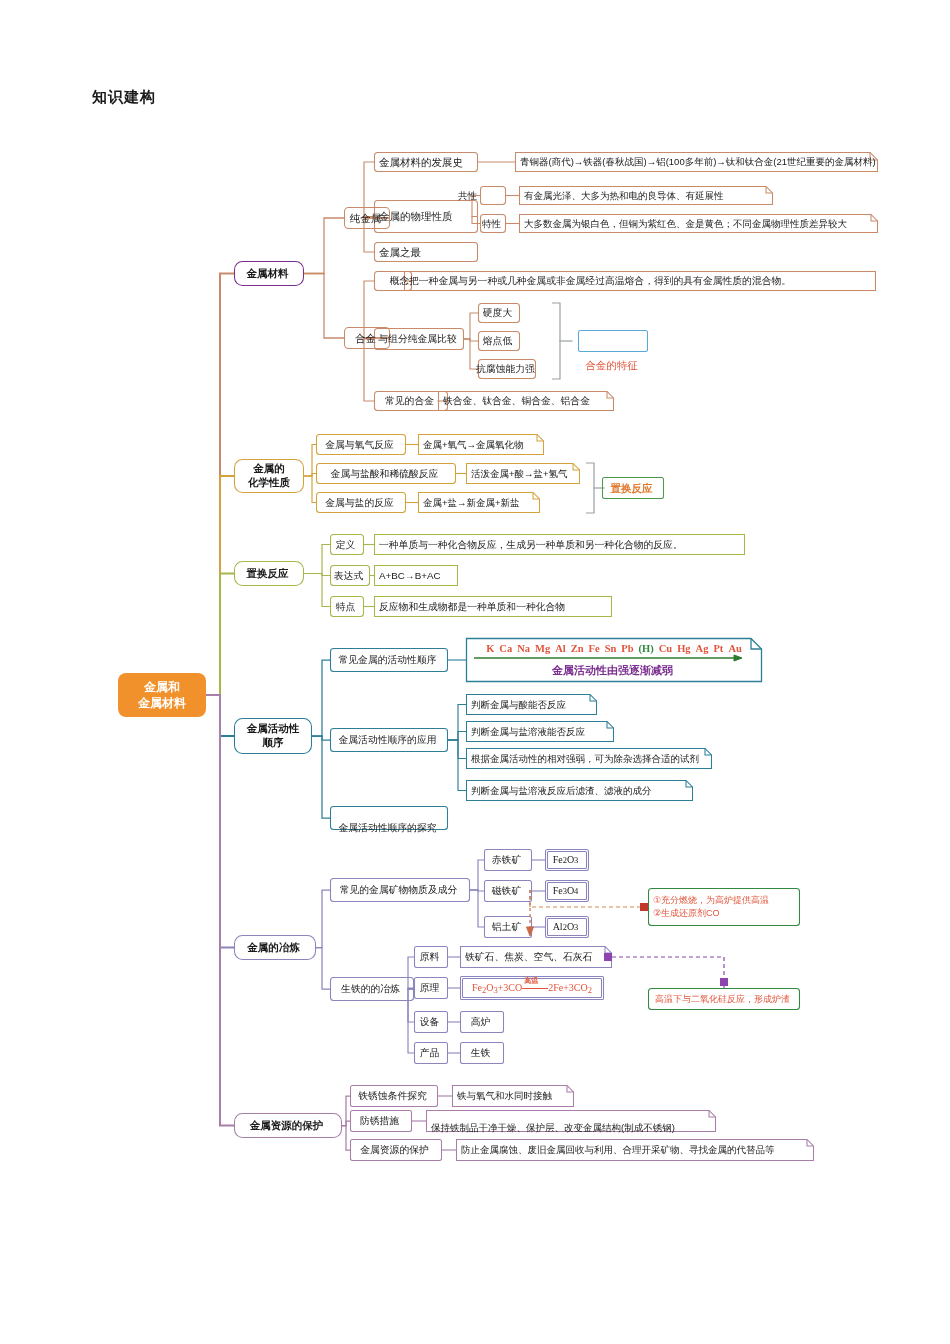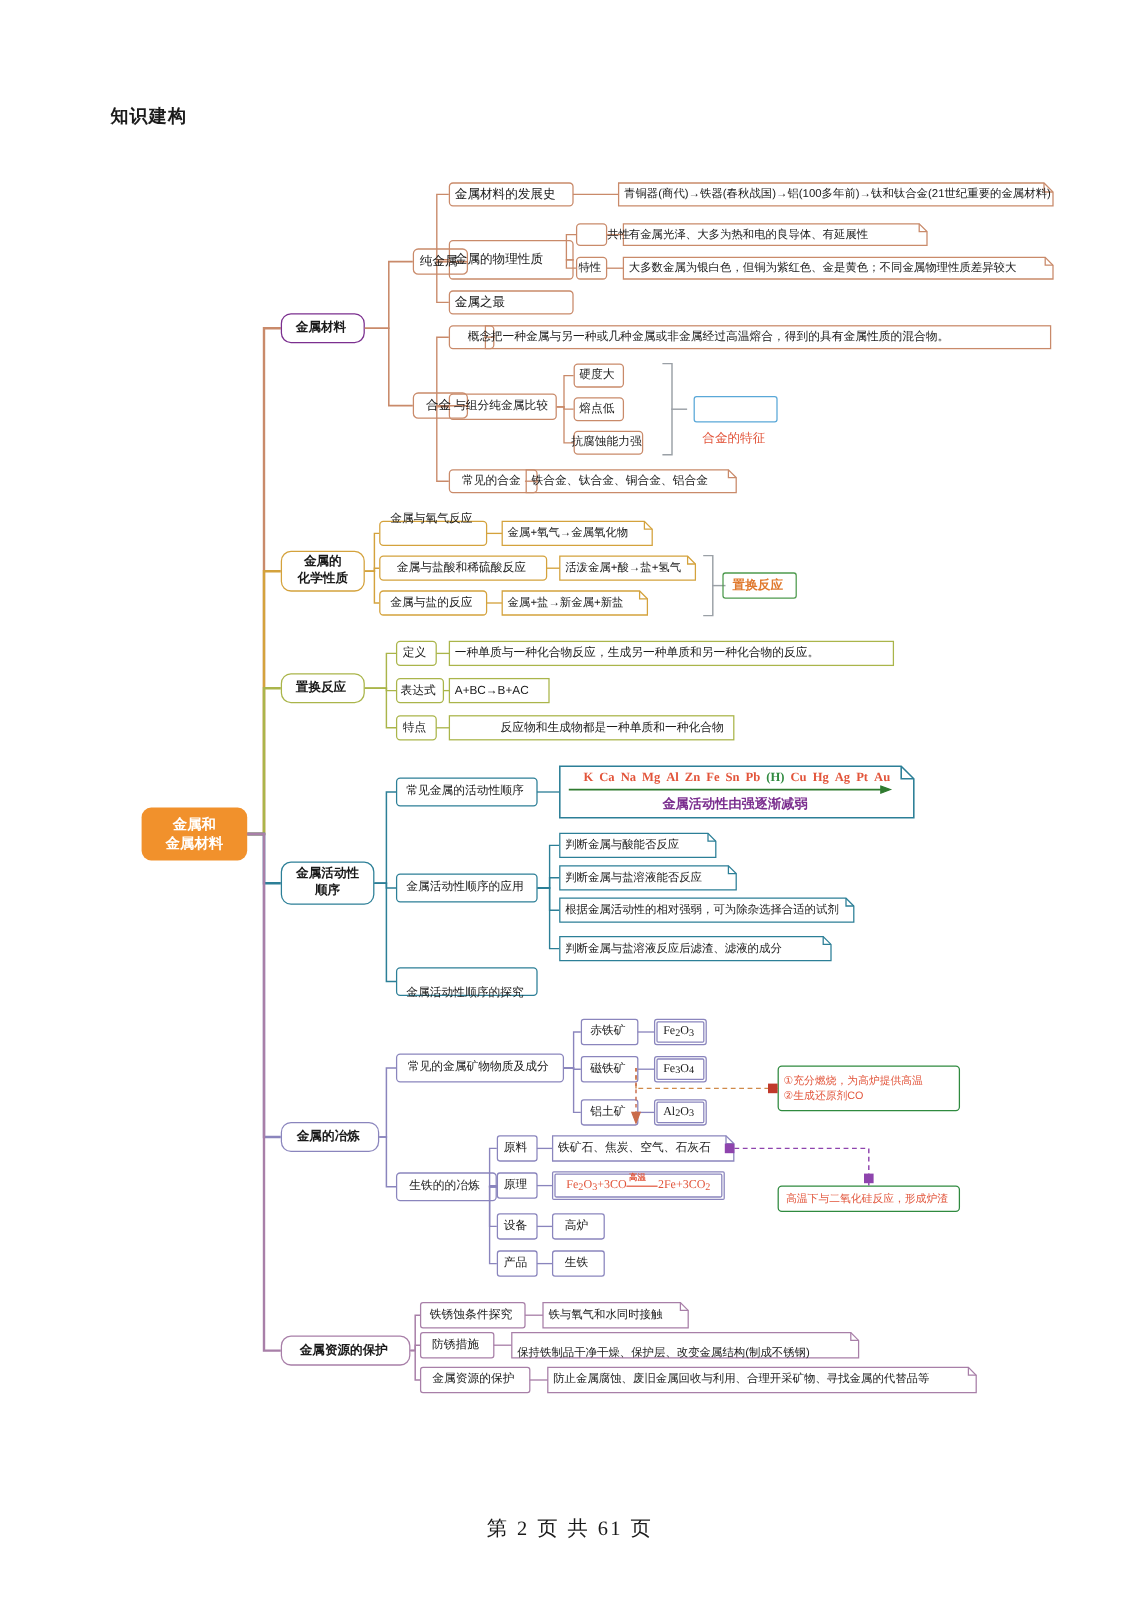--- a/index.html
+++ b/index.html
@@ -10,21 +10,20 @@
   .page-title{left:92px;top:88px;font-size:15px;font-weight:bold;letter-spacing:1px;}
   .footer{position:absolute;left:0;top:1262px;width:950px;text-align:center;font-size:17px;font-family:"Liberation Serif","DejaVu Serif",serif;letter-spacing:2px;}
 
   .sub{font-size:8.5px;vertical-align:-2px;}
 </style>
 </head>
 <body>
 
 <div id="canvas">
   <div class="t page-title">知识建构</div>
-  <div class="footer">第 2 页 共 61 页</div>
   <svg id="lines" width="950" height="1344" style="position:absolute;left:0;top:0;pointer-events:none;">
       <path d="M206 695 H220 V273.5 H234" fill="none" stroke="#c98a6a" stroke-width="2"></path>
       <rect x="234.5" y="261.5" width="69" height="24" rx="8" ry="8" fill="none" stroke="#7b2f8f" stroke-width="1.05"></rect>
       <path d="M206 695 H220 V476 H234" fill="none" stroke="#d4a23c" stroke-width="2"></path>
       <rect x="234.5" y="459.5" width="69" height="33" rx="8" ry="8" fill="none" stroke="#d4a23c" stroke-width="1.05"></rect>
       <path d="M206 695 H220 V573.5 H234" fill="none" stroke="#aab54a" stroke-width="2"></path>
       <rect x="234.5" y="561.5" width="69" height="24" rx="8" ry="8" fill="none" stroke="#aab54a" stroke-width="1.05"></rect>
       <path d="M206 695 H220 V736 H234" fill="none" stroke="#2c7f97" stroke-width="2"></path>
       <rect x="234.5" y="718.5" width="77" height="35" rx="8" ry="8" fill="none" stroke="#2c7f97" stroke-width="1.05"></rect>
       <path d="M206 695 H220 V947.5 H234" fill="none" stroke="#8a85bd" stroke-width="2"></path>
@@ -207,46 +206,46 @@
         <div>顺序</div>
       </div>
       <div class="t" style="left: 234px; top: 935px; width: 82px; height: 25px; display: flex; align-items: center; justify-content: center; font-size: 10.5px; line-height: 1.2; padding-left: 0px; padding-right: 3px; box-sizing: border-box; white-space: nowrap; font-weight: bold;">金属的冶炼</div>
       <div class="t" style="left: 234px; top: 1113px; width: 108px; height: 25px; display: flex; align-items: center; justify-content: center; font-size: 10.5px; line-height: 1.2; padding-left: 0px; padding-right: 3px; box-sizing: border-box; white-space: nowrap; font-weight: bold;">金属资源的保护</div>
       <div class="t" style="left: 344px; top: 207px; width: 46px; height: 22px; display: flex; align-items: center; justify-content: center; font-size: 10.5px; line-height: 1.2; padding-left: 0px; padding-right: 3px; box-sizing: border-box; white-space: nowrap;">纯金属</div>
       <div class="t" style="left: 344px; top: 327px; width: 46px; height: 22px; display: flex; align-items: center; justify-content: center; font-size: 10.5px; line-height: 1.2; padding-left: 0px; padding-right: 3px; box-sizing: border-box; white-space: nowrap;">合金</div>
       <div class="t" style="left: 374px; top: 152px; width: 104px; height: 20px; display: flex; align-items: center; justify-content: flex-start; font-size: 10.5px; line-height: 1.2; padding-left: 5px; padding-right: 3px; box-sizing: border-box; white-space: nowrap;">金属材料的发展史</div>
       <div class="t" style="left: 374px; top: 200px; width: 104px; height: 33px; display: flex; align-items: center; justify-content: flex-start; font-size: 10.5px; line-height: 1.2; padding-left: 5px; padding-right: 3px; box-sizing: border-box; white-space: nowrap;">金属的物理性质</div>
       <div class="t" style="left: 374px; top: 242px; width: 104px; height: 20px; display: flex; align-items: center; justify-content: flex-start; font-size: 10.5px; line-height: 1.2; padding-left: 5px; padding-right: 3px; box-sizing: border-box; white-space: nowrap;">金属之最</div>
       <div class="t" style="left: 515px; top: 152px; width: 363px; height: 20px; display: flex; align-items: center; justify-content: flex-start; font-size: 9.5px; line-height: 1.2; padding-left: 5px; padding-right: 3px; box-sizing: border-box; white-space: nowrap;">青铜器(商代)→铁器(春秋战国)→铝(100多年前)→钛和钛合金(21世纪重要的金属材料)</div>
-      <div class="t" style="left: 504px; top: 186px; width: 26px; height: 19px; display: flex; align-items: center; justify-content: center; font-size: 9.5px; line-height: 1.2; padding-left: 0px; padding-right: 3px; box-sizing: border-box; white-space: nowrap;">共性</div>
+      <div class="t" style="left: 456px; top: 186px; width: 26px; height: 19px; display: flex; align-items: center; justify-content: center; font-size: 9.5px; line-height: 1.2; padding-left: 0px; padding-right: 3px; box-sizing: border-box; white-space: nowrap;">共性</div>
       <div class="t" style="left: 480px; top: 214px; width: 26px; height: 19px; display: flex; align-items: center; justify-content: center; font-size: 9.5px; line-height: 1.2; padding-left: 0px; padding-right: 3px; box-sizing: border-box; white-space: nowrap;">特性</div>
       <div class="t" style="left: 519px; top: 186px; width: 254px; height: 19px; display: flex; align-items: center; justify-content: flex-start; font-size: 9.5px; line-height: 1.2; padding-left: 5px; padding-right: 3px; box-sizing: border-box; white-space: nowrap;">有金属光泽、大多为热和电的良导体、有延展性</div>
       <div class="t" style="left: 519px; top: 214px; width: 359px; height: 19px; display: flex; align-items: center; justify-content: flex-start; font-size: 9.5px; line-height: 1.2; padding-left: 5px; padding-right: 3px; box-sizing: border-box; white-space: nowrap;">大多数金属为银白色，但铜为紫红色、金是黄色；不同金属物理性质差异较大</div>
       <div class="t" style="left: 374px; top: 271px; width: 38px; height: 20px; display: flex; align-items: center; justify-content: center; font-size: 9.8px; line-height: 1.2; padding-left: 16px; padding-right: 3px; box-sizing: border-box; white-space: nowrap;">概念</div>
       <div class="t" style="left: 374px; top: 328px; width: 90px; height: 22px; display: flex; align-items: center; justify-content: center; font-size: 9.8px; line-height: 1.2; padding-left: 0px; padding-right: 3px; box-sizing: border-box; white-space: nowrap;">与组分纯金属比较</div>
       <div class="t" style="left: 374px; top: 391px; width: 74px; height: 20px; display: flex; align-items: center; justify-content: center; font-size: 9.8px; line-height: 1.2; padding-left: 0px; padding-right: 3px; box-sizing: border-box; white-space: nowrap;">常见的合金</div>
       <div class="t" style="left: 404px; top: 271px; width: 472px; height: 20px; display: flex; align-items: center; justify-content: flex-start; font-size: 9.8px; line-height: 1.2; padding-left: 5px; padding-right: 3px; box-sizing: border-box; white-space: nowrap;">把一种金属与另一种或几种金属或非金属经过高温熔合，得到的具有金属性质的混合物。</div>
       <div class="t" style="left: 478px; top: 303px; width: 42px; height: 20px; display: flex; align-items: center; justify-content: center; font-size: 9.8px; line-height: 1.2; padding-left: 0px; padding-right: 3px; box-sizing: border-box; white-space: nowrap;">硬度大</div>
       <div class="t" style="left: 478px; top: 331px; width: 42px; height: 20px; display: flex; align-items: center; justify-content: center; font-size: 9.8px; line-height: 1.2; padding-left: 0px; padding-right: 3px; box-sizing: border-box; white-space: nowrap;">熔点低</div>
       <div class="t" style="left: 478px; top: 359px; width: 58px; height: 20px; display: flex; align-items: center; justify-content: center; font-size: 9.8px; line-height: 1.2; padding-left: 0px; padding-right: 3px; box-sizing: border-box; white-space: nowrap;">抗腐蚀能力强</div>
       <div class="t" style="left: 578px; top: 330px; width: 70px; height: 22px; display: flex; align-items: center; justify-content: center; font-size: 10.5px; line-height: 1.2; padding-left: 0px; padding-right: 3px; box-sizing: border-box; white-space: nowrap; color: rgb(226, 85, 59); margin-top: 24px;">合金的特征</div>
       <div class="t" style="left: 438px; top: 391px; width: 176px; height: 20px; display: flex; align-items: center; justify-content: flex-start; font-size: 9.8px; line-height: 1.2; padding-left: 5px; padding-right: 3px; box-sizing: border-box; white-space: nowrap;">铁合金、钛合金、铜合金、铝合金</div>
-      <div class="t" style="left: 316px; top: 422px; width: 90px; height: 21px; display: flex; align-items: center; justify-content: center; font-size: 9.8px; line-height: 1.2; padding-left: 0px; padding-right: 3px; box-sizing: border-box; white-space: nowrap;">金属与氧气反应</div>
+      <div class="t" style="left: 316px; top: 434px; width: 90px; height: 21px; display: flex; align-items: center; justify-content: center; font-size: 9.8px; line-height: 1.2; padding-left: 0px; padding-right: 3px; box-sizing: border-box; white-space: nowrap;">金属与氧气反应</div>
       <div class="t" style="left: 418px; top: 434px; width: 126px; height: 21px; display: flex; align-items: center; justify-content: flex-start; font-size: 9.5px; line-height: 1.2; padding-left: 5px; padding-right: 3px; box-sizing: border-box; white-space: nowrap;">金属+氧气→金属氧化物</div>
       <div class="t" style="left: 316px; top: 463px; width: 140px; height: 21px; display: flex; align-items: center; justify-content: center; font-size: 9.8px; line-height: 1.2; padding-left: 0px; padding-right: 3px; box-sizing: border-box; white-space: nowrap;">金属与盐酸和稀硫酸反应</div>
       <div class="t" style="left: 466px; top: 463px; width: 114px; height: 21px; display: flex; align-items: center; justify-content: flex-start; font-size: 9.5px; line-height: 1.2; padding-left: 5px; padding-right: 3px; box-sizing: border-box; white-space: nowrap;">活泼金属+酸→盐+氢气</div>
       <div class="t" style="left: 316px; top: 492px; width: 90px; height: 21px; display: flex; align-items: center; justify-content: center; font-size: 9.8px; line-height: 1.2; padding-left: 0px; padding-right: 3px; box-sizing: border-box; white-space: nowrap;">金属与盐的反应</div>
       <div class="t" style="left: 418px; top: 492px; width: 122px; height: 21px; display: flex; align-items: center; justify-content: flex-start; font-size: 9.5px; line-height: 1.2; padding-left: 5px; padding-right: 3px; box-sizing: border-box; white-space: nowrap;">金属+盐→新金属+新盐</div>
       <div class="t" style="left: 602px; top: 477px; width: 62px; height: 22px; display: flex; align-items: center; justify-content: center; font-size: 10.5px; line-height: 1.2; padding-left: 0px; padding-right: 3px; box-sizing: border-box; white-space: nowrap; color: rgb(224, 122, 47); font-weight: bold;">置换反应</div>
       <div class="t" style="left: 330px; top: 534px; width: 34px; height: 21px; display: flex; align-items: center; justify-content: center; font-size: 9.8px; line-height: 1.2; padding-left: 0px; padding-right: 3px; box-sizing: border-box; white-space: nowrap;">定义</div>
       <div class="t" style="left: 374px; top: 534px; width: 371px; height: 21px; display: flex; align-items: center; justify-content: flex-start; font-size: 9.8px; line-height: 1.2; padding-left: 5px; padding-right: 3px; box-sizing: border-box; white-space: nowrap;">一种单质与一种化合物反应，生成另一种单质和另一种化合物的反应。</div>
       <div class="t" style="left: 330px; top: 565px; width: 40px; height: 21px; display: flex; align-items: center; justify-content: center; font-size: 9.8px; line-height: 1.2; padding-left: 0px; padding-right: 3px; box-sizing: border-box; white-space: nowrap;">表达式</div>
       <div class="t" style="left: 374px; top: 565px; width: 84px; height: 21px; display: flex; align-items: center; justify-content: flex-start; font-size: 9.8px; line-height: 1.2; padding-left: 5px; padding-right: 3px; box-sizing: border-box; white-space: nowrap;">A+BC→B+AC</div>
       <div class="t" style="left: 330px; top: 596px; width: 34px; height: 21px; display: flex; align-items: center; justify-content: center; font-size: 9.8px; line-height: 1.2; padding-left: 0px; padding-right: 3px; box-sizing: border-box; white-space: nowrap;">特点</div>
-      <div class="t" style="left: 374px; top: 596px; width: 215px; height: 21px; display: flex; align-items: center; justify-content: flex-start; font-size: 9.8px; line-height: 1.2; padding-left: 5px; padding-right: 3px; box-sizing: border-box; white-space: nowrap; margin-left: 38px;">反应物和生成物都是一种单质和一种化合物</div>
+      <div class="t" style="left: 374px; top: 596px; width: 215px; height: 21px; display: flex; align-items: center; justify-content: flex-start; font-size: 9.8px; line-height: 1.2; padding-left: 5px; padding-right: 3px; box-sizing: border-box; white-space: nowrap;">反应物和生成物都是一种单质和一种化合物</div>
       <div class="t" style="left: 330px; top: 648px; width: 118px; height: 24px; display: flex; align-items: center; justify-content: center; font-size: 9.8px; line-height: 1.2; padding-left: 0px; padding-right: 3px; box-sizing: border-box; white-space: nowrap;">常见金属的活动性顺序</div>
       <div class="t" style="left: 330px; top: 728px; width: 118px; height: 24px; display: flex; align-items: center; justify-content: center; font-size: 9.8px; line-height: 1.2; padding-left: 0px; padding-right: 3px; box-sizing: border-box; white-space: nowrap;">金属活动性顺序的应用</div>
       <div class="t" style="left: 330px; top: 806px; width: 118px; height: 24px; display: flex; align-items: center; justify-content: center; font-size: 9.8px; line-height: 1.2; padding-left: 0px; padding-right: 3px; box-sizing: border-box; white-space: nowrap; margin-top: 10px;">金属活动性顺序的探究</div>
       <div class="t" style="left: 472px; top: 641px; width: 284px; height: 15px; display: flex; align-items: center; justify-content: center; font-size: 10.5px; font-weight: bold; font-family: &quot;Liberation Serif&quot;, &quot;DejaVu Serif&quot;, serif;">
         <span style="color:#e2553b;margin:0 2.5px;">K</span>
         <span style="color:#e2553b;margin:0 2.5px;">Ca</span>
         <span style="color:#e2553b;margin:0 2.5px;">Na</span>
         <span style="color:#e2553b;margin:0 2.5px;">Mg</span>
         <span style="color:#e2553b;margin:0 2.5px;">Al</span>
         <span style="color:#e2553b;margin:0 2.5px;">Zn</span>

